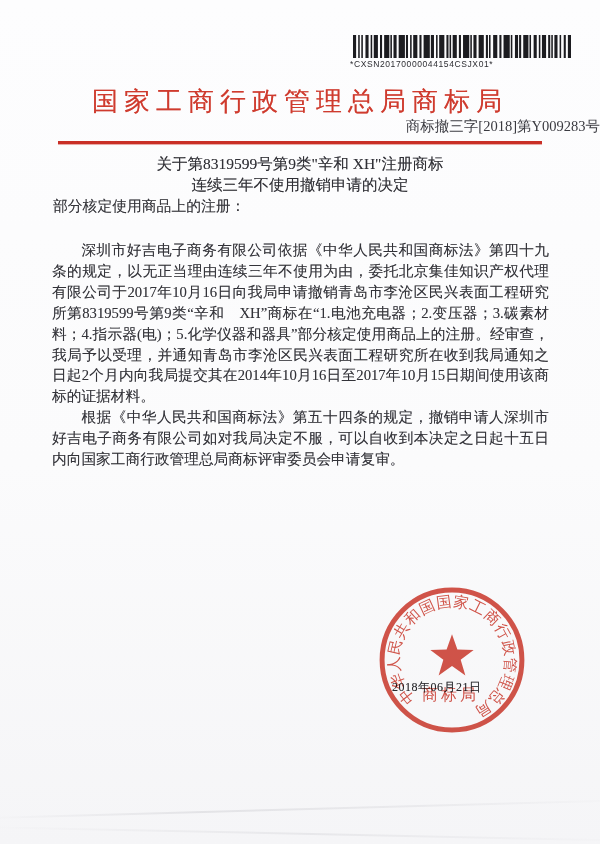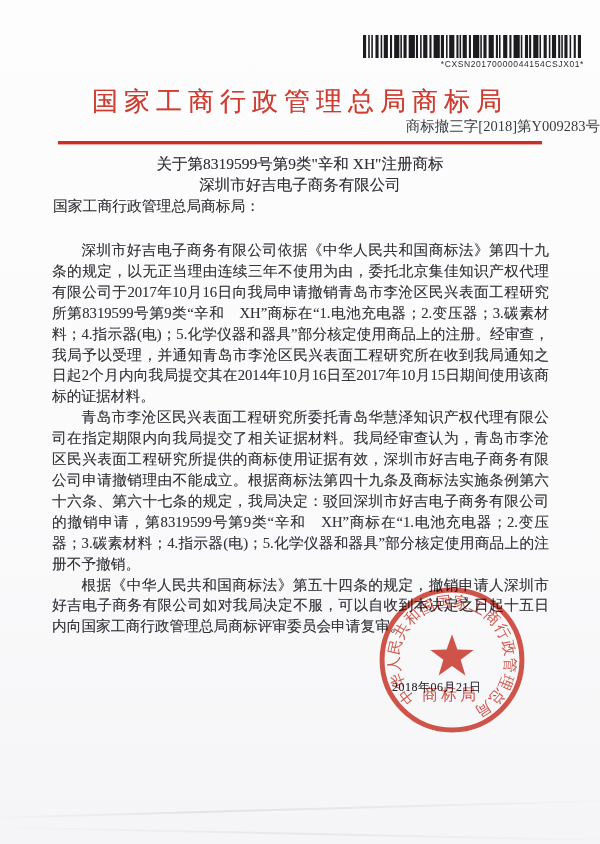--- a/index.html
+++ b/index.html
@@ -13,23 +13,23 @@
     margin: 0 auto;
     background: linear-gradient(180deg, #fdfdfe 0%, #fbfbfc 55%, #f5f5f7 100%);
     overflow: hidden;
     color: #35353a;
   }
 
   
   .barcode-wrap {
     position: absolute;
     top: 35px;
-    left: 360px;
+    left: 350px;
     width: 224px;
-    text-align: right;
+    text-align: left;
   }
   .barcode-bars { width: 218px; height: 23px; display: block; margin: 0 auto; }
   .barcode-text {
     margin-top: 1px;
     font-family: "Liberation Sans", "DejaVu Sans", sans-serif;
     font-size: 8.5px;
     letter-spacing: 0.6px;
     color: #2d2d32;
   }
 
@@ -211,30 +211,29 @@
     </svg>
     <div class="barcode-text">*CXSN20170000044154CSJX01*</div>
   </div>
 
   <h1 class="issuer">国家工商行政管理总局商标局</h1>
   <div class="doc-number">商标撤三字[2018]第Y009283号</div>
   <div class="red-rule"></div>
 
   <div class="subject">
     <div>关于第8319599号第9类"辛和 XH"注册商标</div>
-    <div>深圳市好吉电子商务有限公司</div>
+    <div>连续三年不使用撤销申请的决定</div>
   </div>
 
   <div class="recipients">
-    <div>国家工商行政管理总局商标局：</div>
+    <div>部分核定使用商品上的注册：</div>
   </div>
 
   <div class="body-text">
     <p>深圳市好吉电子商务有限公司依据《中华人民共和国商标法》第四十九条的规定，以无正当理由连续三年不使用为由，委托北京集佳知识产权代理有限公司于2017年10月16日向我局申请撤销青岛市李沧区民兴表面工程研究所第8319599号第9类“辛和　XH”商标在“1.电池充电器；2.变压器；3.碳素材料；4.指示器(电)；5.化学仪器和器具”部分核定使用商品上的注册。经审查，我局予以受理，并通知青岛市李沧区民兴表面工程研究所在收到我局通知之日起2个月内向我局提交其在2014年10月16日至2017年10月15日期间使用该商标的证据材料。</p>
-    <p>青岛市李沧区民兴表面工程研究所委托青岛华慧泽知识产权代理有限公司在指定期限内向我局提交了相关证据材料。我局经审查认为，青岛市李沧区民兴表面工程研究所提供的商标使用证据有效，深圳市好吉电子商务有限公司申请撤销理由不能成立。根据商标法第四十九条及商标法实施条例第六十六条、第六十七条的规定，我局决定：驳回深圳市好吉电子商务有限公司的撤销申请，第8319599号第9类“辛和　XH”商标在“1.电池充电器；2.变压器；3.碳素材料；4.指示器(电)；5.化学仪器和器具”部分核定使用商品上的注册不予撤销。</p>
     <p>根据《中华人民共和国商标法》第五十四条的规定，撤销申请人深圳市好吉电子商务有限公司如对我局决定不服，可以自收到本决定之日起十五日内向国家工商行政管理总局商标评审委员会申请复审。</p>
   </div>
 
   <div class="date">2018年06月21日</div>
 
   <svg class="stamp" viewBox="0 0 200 200">
     <defs>
       <path id="sealRing" d="M 100,170 A 70,70 0 0,1 100,30 A 70,70 0 0,1 100,170" fill="none"></path>
     </defs>
     <circle cx="100" cy="100" r="92" fill="none" stroke="#d2463a" stroke-width="6.5"></circle>

